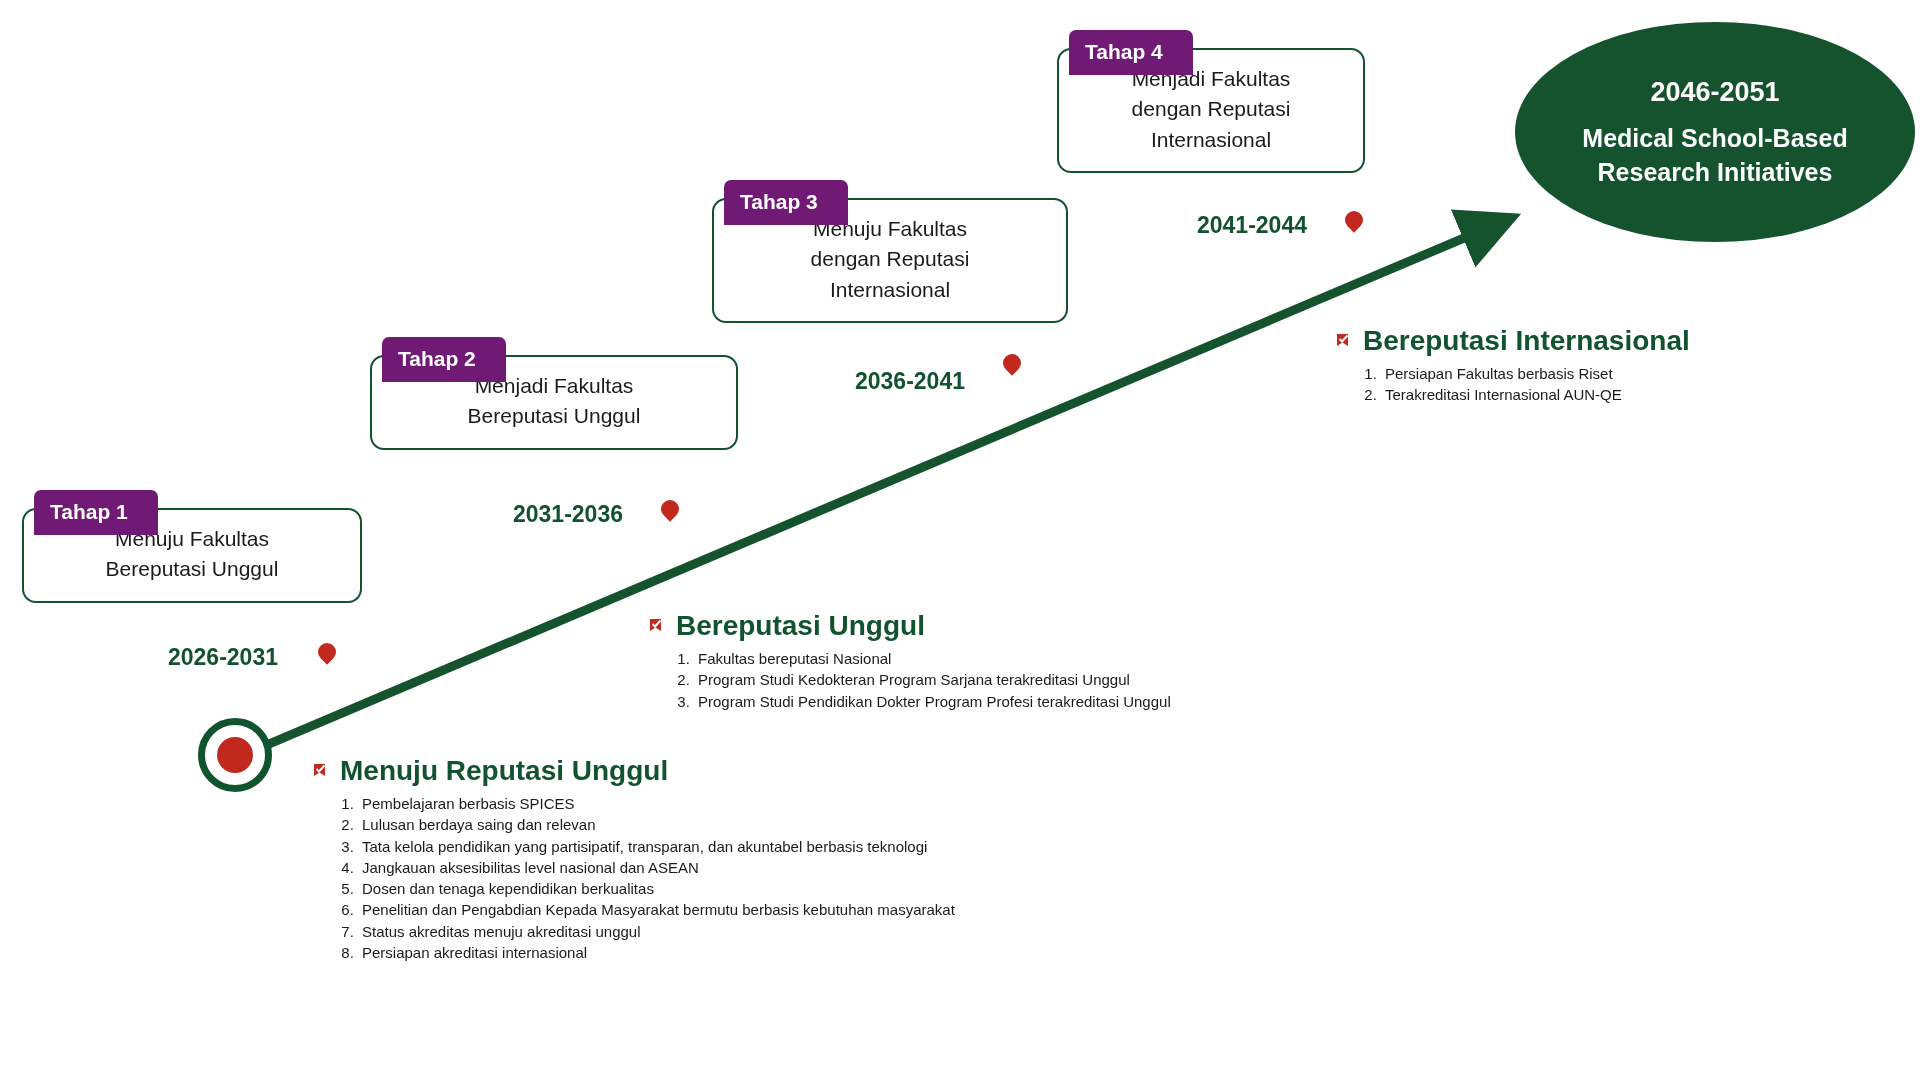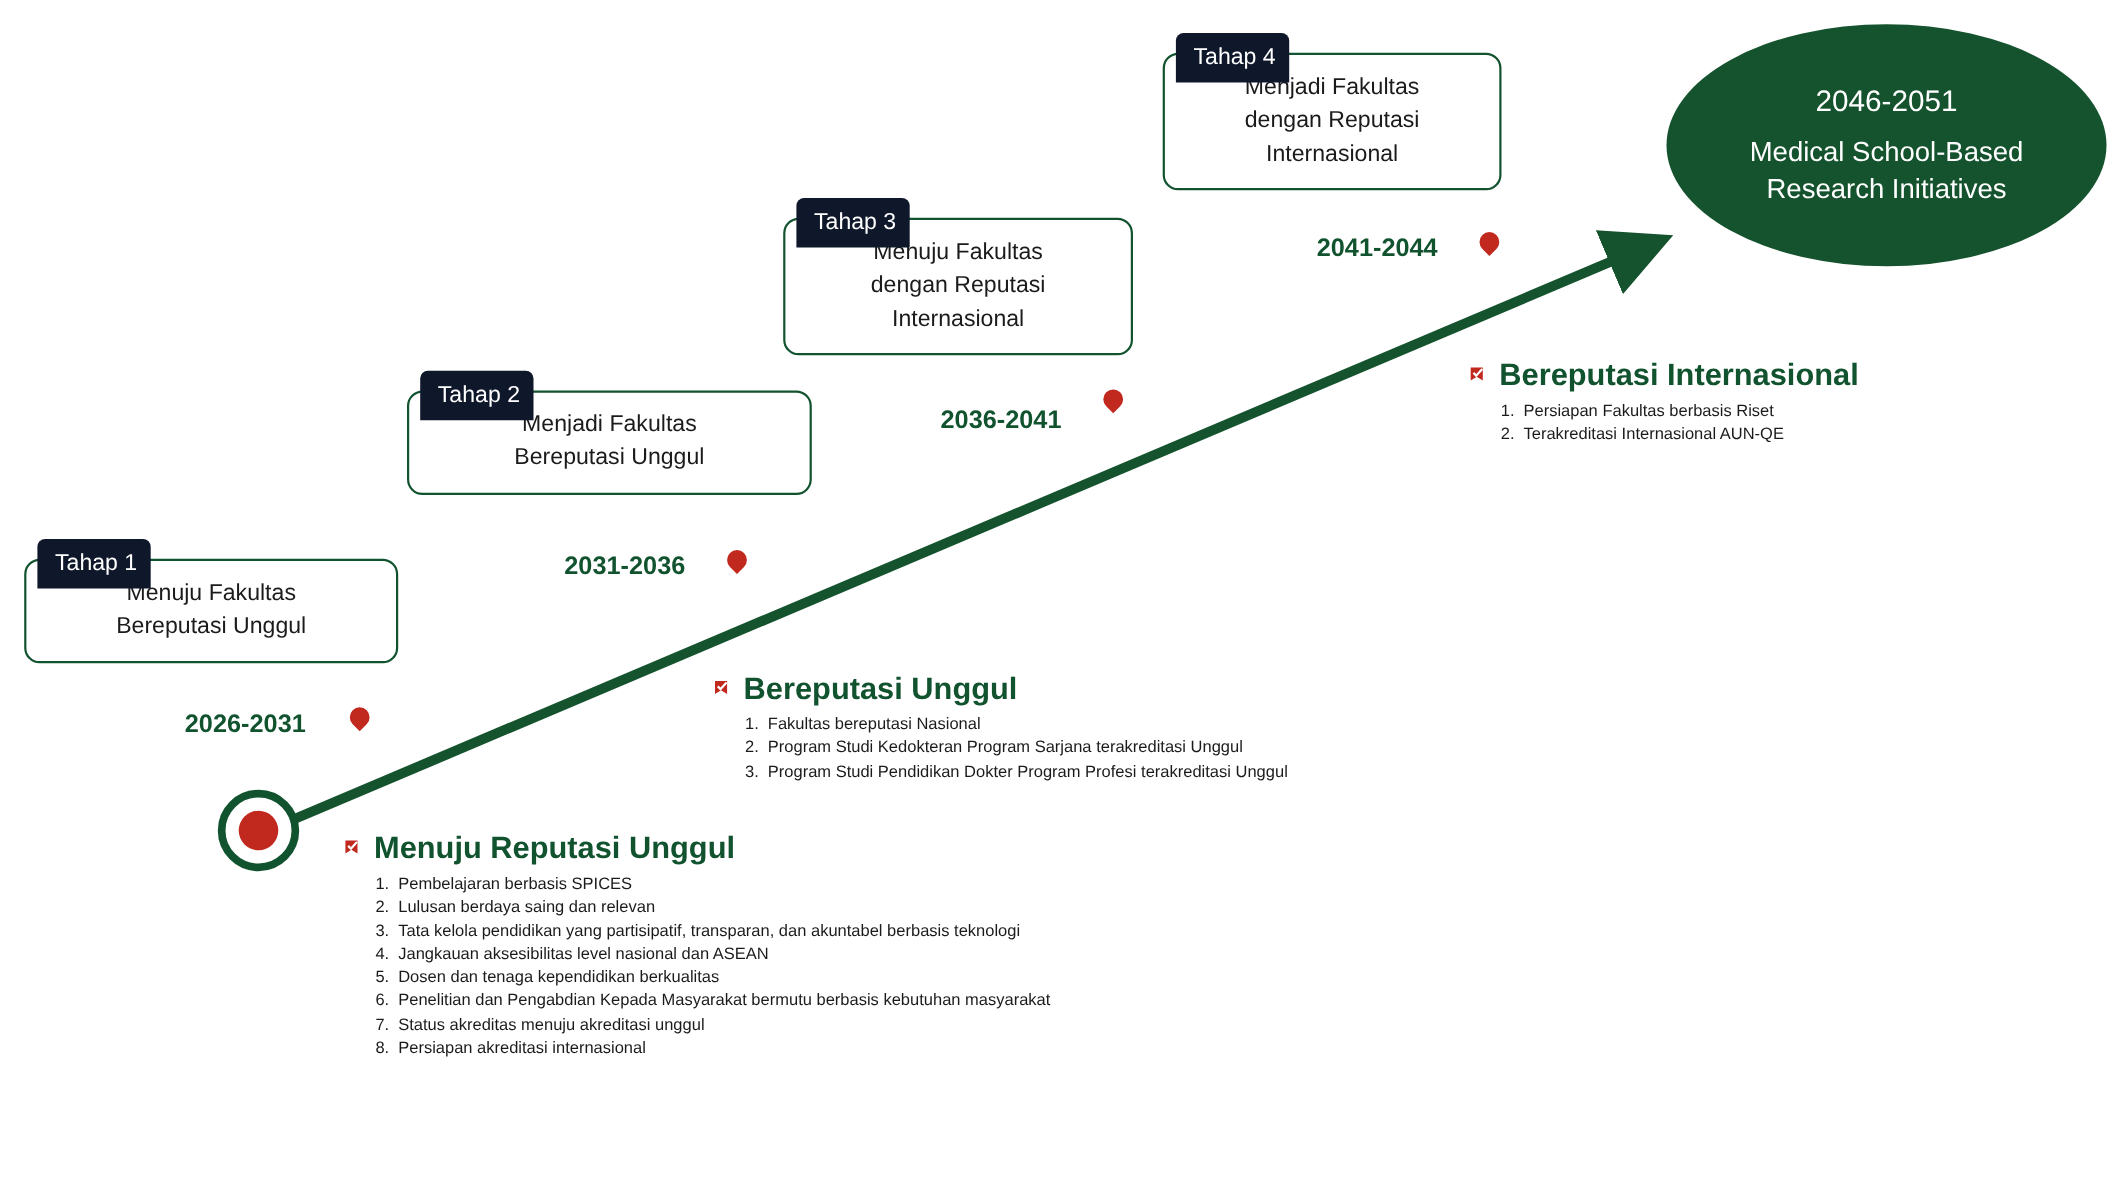--- a/index.html
+++ b/index.html
@@ -43,25 +43,25 @@
     padding: 14px 18px 16px 18px;
     text-align: center;
     line-height: 1.45;
     font-size: 21px;
     color: #1b1b1b;
   }
   .stage-tag {
     position: absolute;
     top: -20px;
     left: 10px;
-    background: #0f172a;
+    background: #701a75;
     color: #ffffff;
-    font-weight: normal;
+    font-weight: bold;
     font-size: 21px;
-    padding: 7px 12px 8px 16px;
+    padding: 7px 30px 8px 16px;
     border-radius: 7px 7px 0 0;
     white-space: nowrap;
   }
   .stage-card .line {
     display: block;
     white-space: nowrap;
   }
 
   
   .year-label {
@@ -114,21 +114,21 @@
     width: 400px;
     height: 220px;
     border-radius: 50%;
     background: #14532d;
     color: #ffffff;
     display: flex;
     flex-direction: column;
     align-items: center;
     justify-content: center;
     text-align: center;
-    font-weight: normal;
+    font-weight: bold;
     line-height: 1.35;
   }
   #final-ellipse .years {
     font-size: 27px;
     margin-bottom: 12px;
   }
   #final-ellipse .title {
     font-size: 25px;
     padding: 0 26px;
   }
@@ -197,21 +197,21 @@
     <span class="line">Menuju Fakultas</span>
     <span class="line">Bereputasi Unggul</span>
   </div>
 
   <div class="stage-card" style="left:370px; top:355px; width:368px;">
     <div class="stage-tag">Tahap 2</div>
     <span class="line">Menjadi Fakultas</span>
     <span class="line">Bereputasi Unggul</span>
   </div>
 
-  <div class="stage-card" style="left:712px; top:198px; width:318px;">
+  <div class="stage-card" style="left:712px; top:198px; width:356px;">
     <div class="stage-tag">Tahap 3</div>
     <span class="line">Menuju Fakultas</span>
     <span class="line">dengan Reputasi</span>
     <span class="line">Internasional</span>
   </div>
 
   <div class="stage-card" style="left:1057px; top:48px; width:308px;">
     <div class="stage-tag">Tahap 4</div>
     <span class="line">Menjadi Fakultas</span>
     <span class="line">dengan Reputasi</span>

